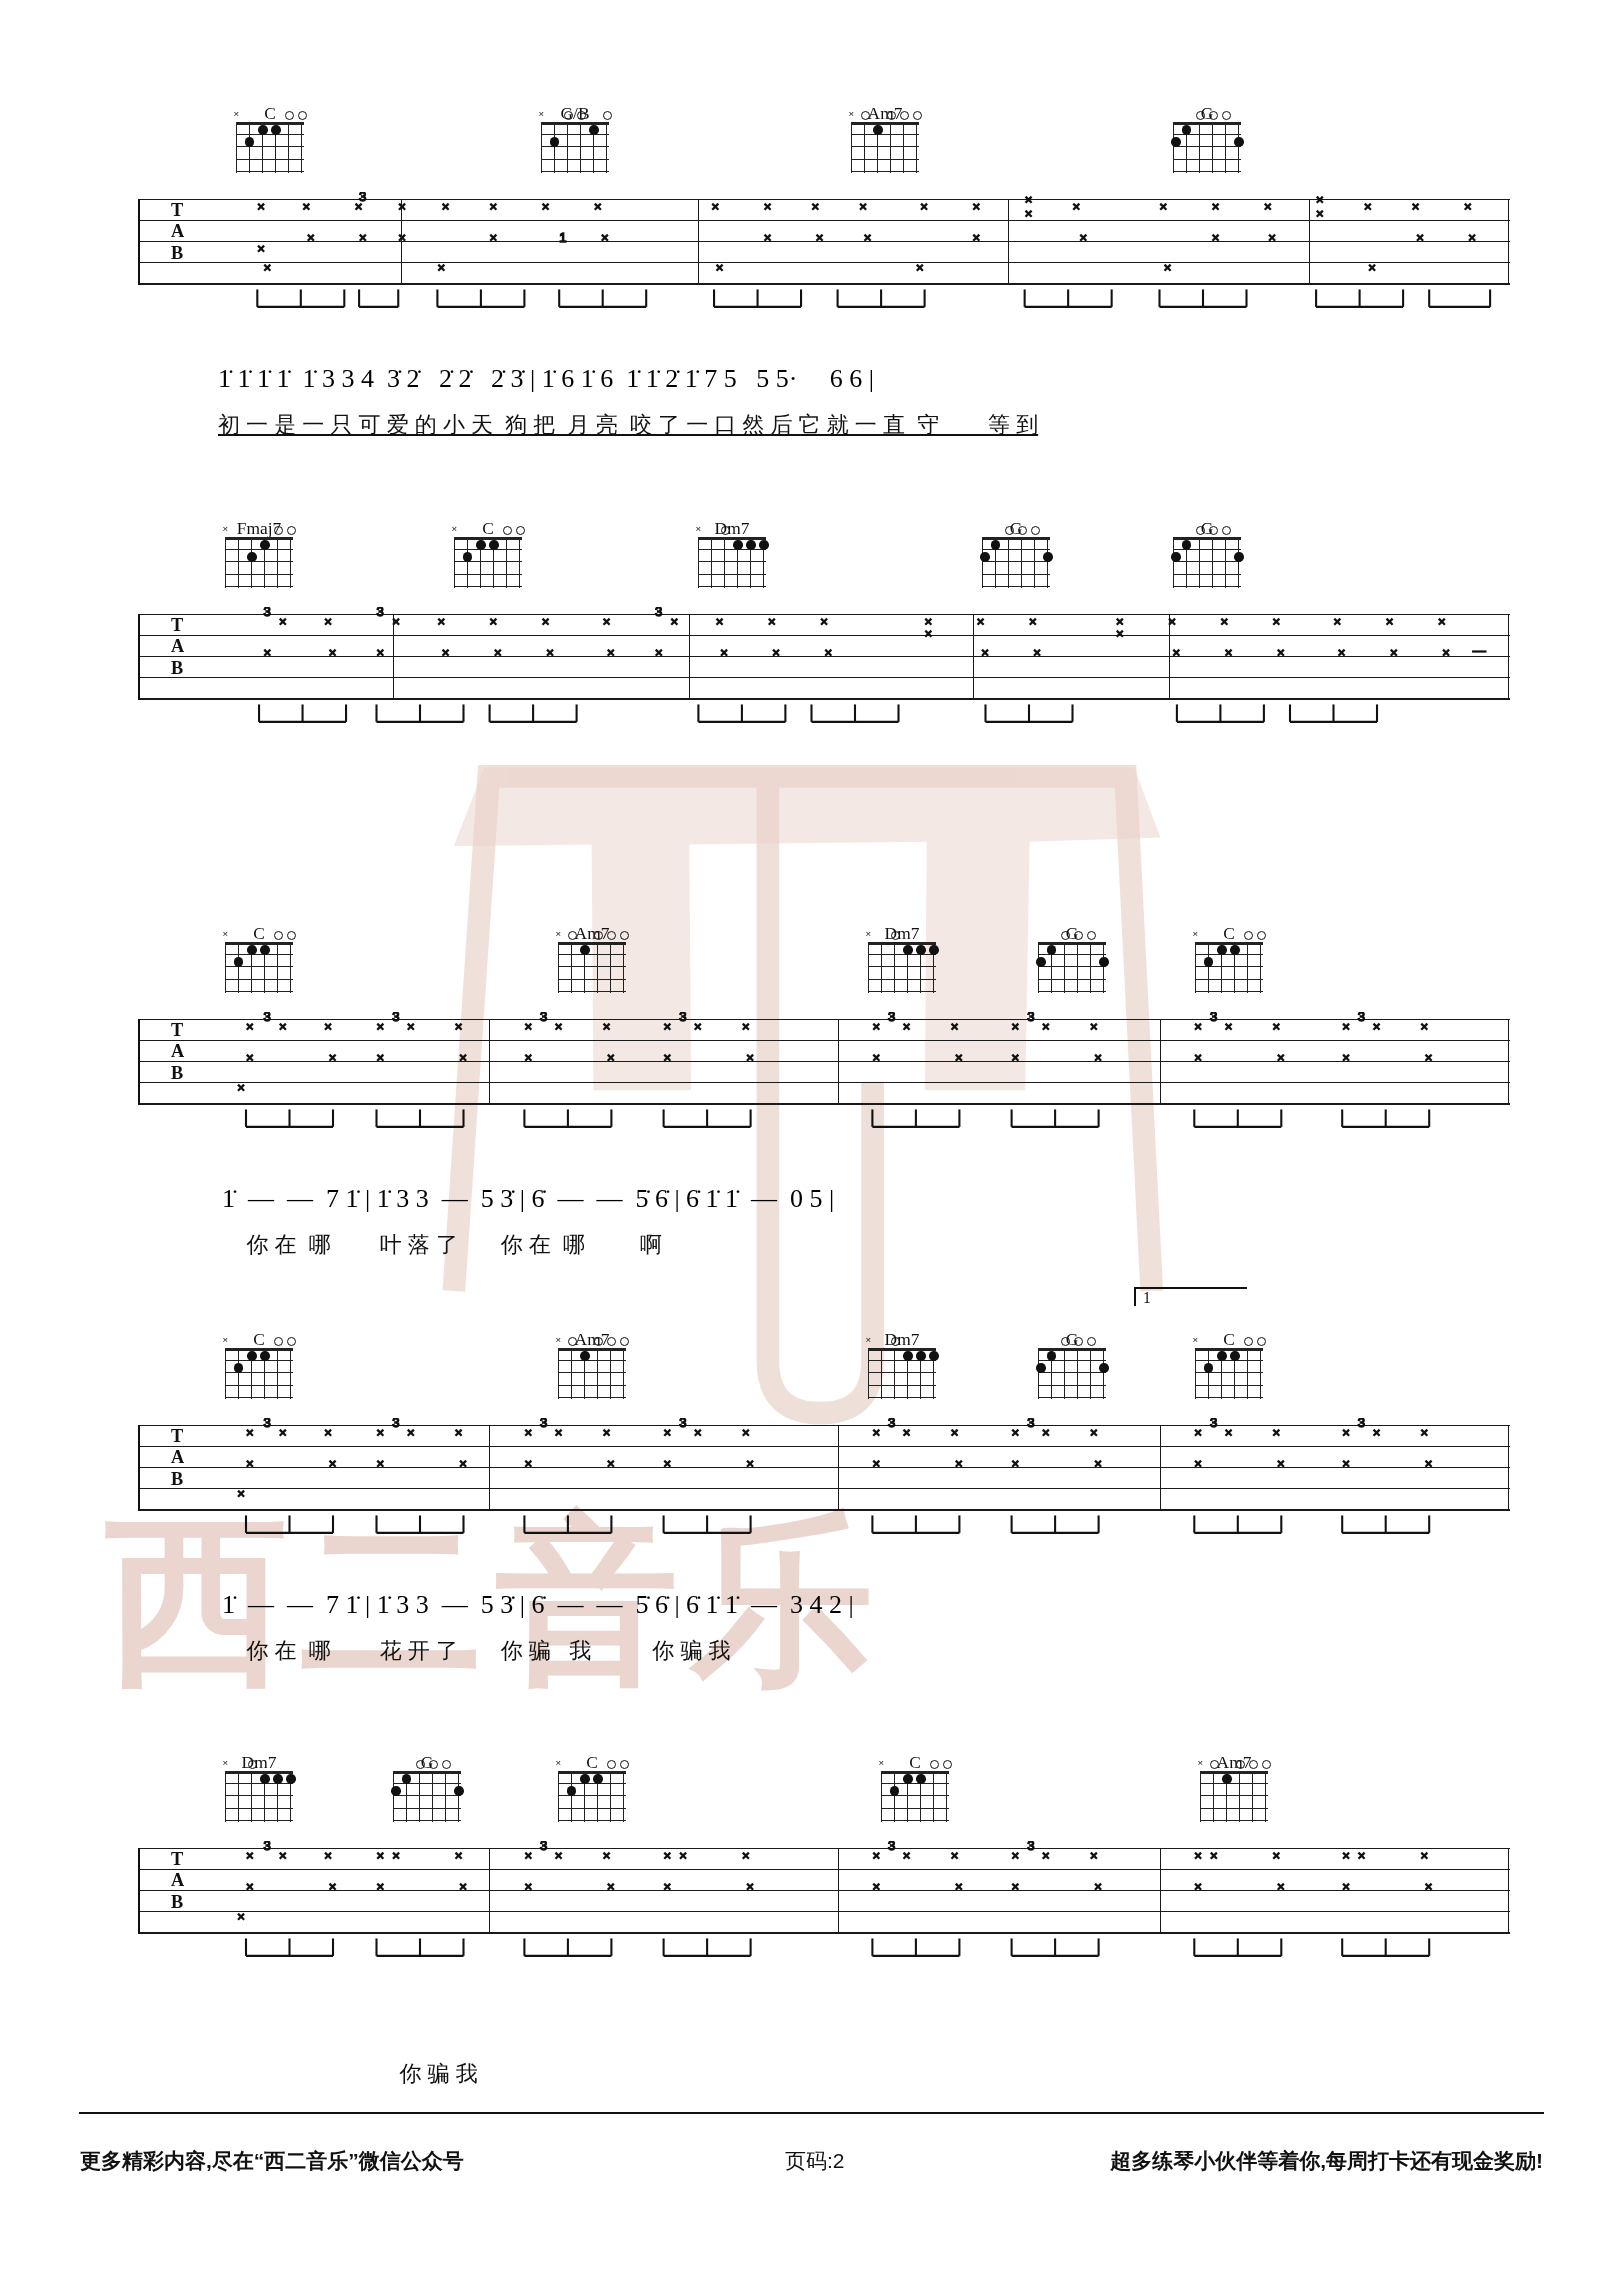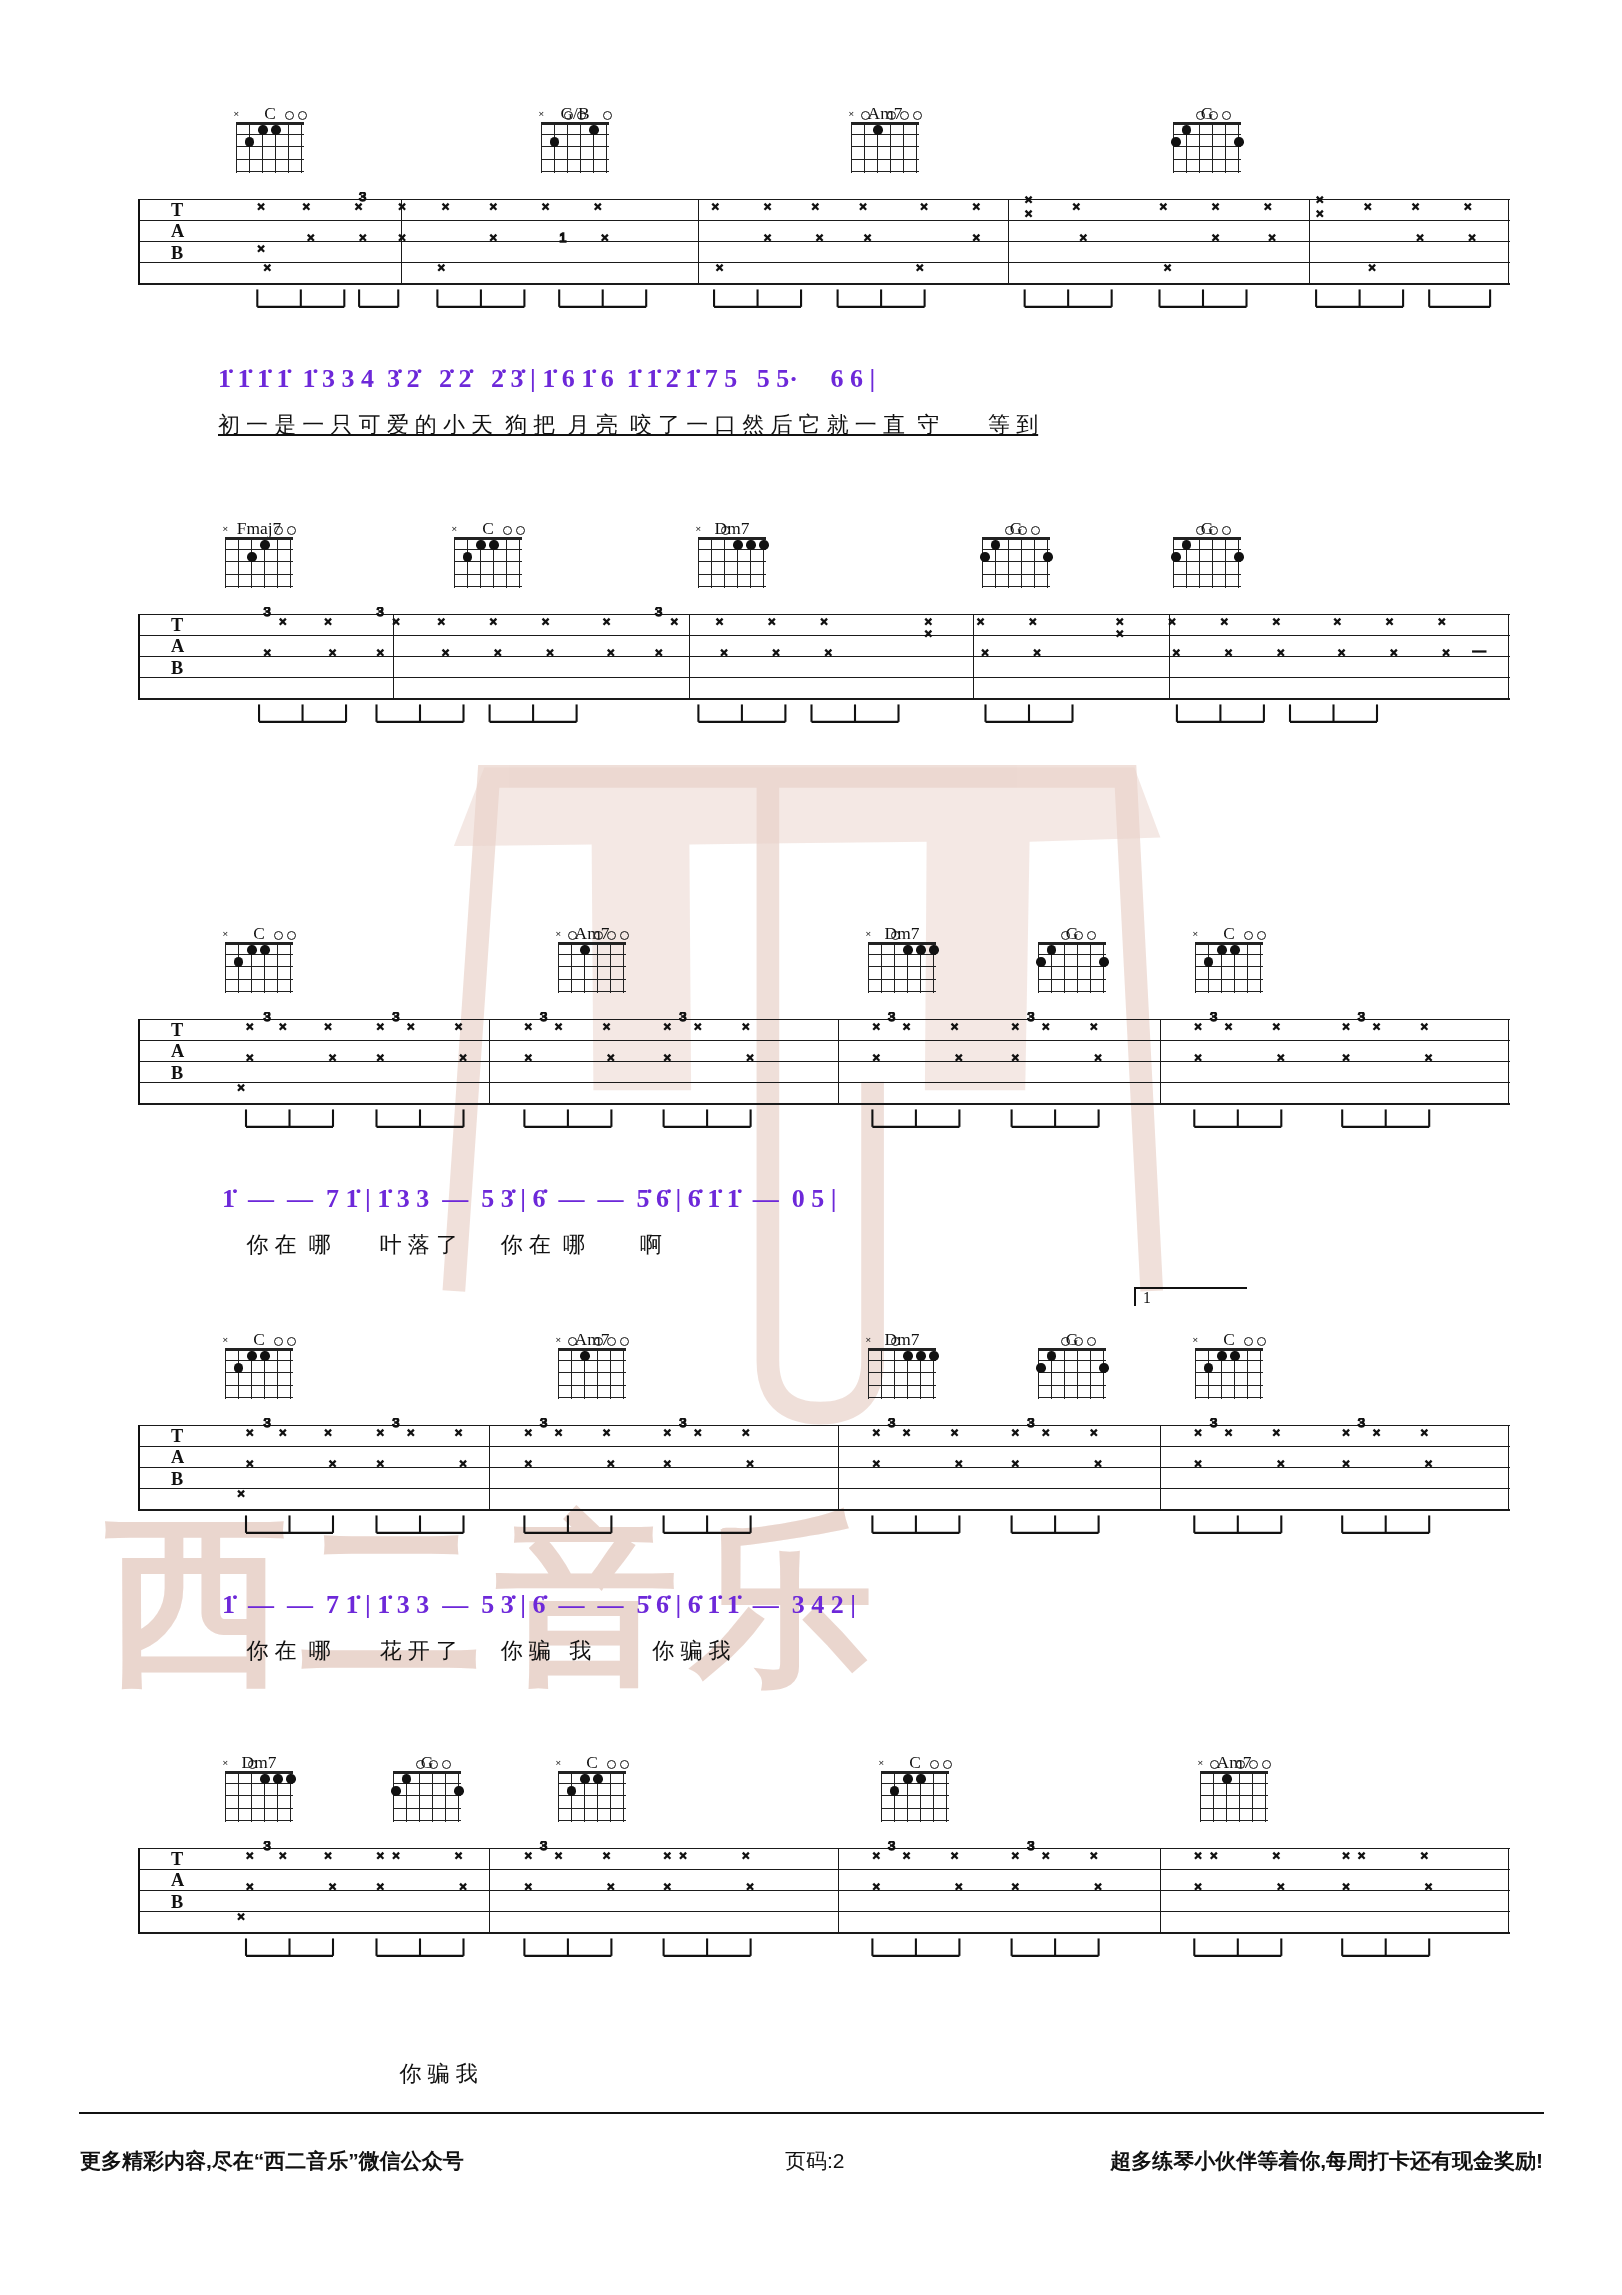--- a/index.html
+++ b/index.html
@@ -24,21 +24,21 @@
   .chordname{position:absolute;top:0;left:0;width:100%;text-align:center;font-family:"Liberation Serif",serif;font-size:17.4px;color:#111;}
   .grid{position:absolute;top:19px;left:0;width:68px;height:51px;}
   .gv{position:absolute;top:0;bottom:0;width:1px;background:#222;}
   .gh{position:absolute;left:0;right:0;height:1px;background:#222;}
   .nut{position:absolute;left:0;right:0;top:0;height:3px;background:#222;}
   .dot{position:absolute;width:9.6px;height:9.6px;border-radius:50%;background:#111;}
   .open{position:absolute;width:7px;height:7px;border:1.2px solid #111;border-radius:50%;}
   .xm{position:absolute;font-size:9.6px;font-family:"Liberation Sans",sans-serif;color:#111;line-height:7.9px;}
 
   
-  .numline{position:absolute;font-family:"Liberation Serif",serif;font-size:26px;color:#6d28d9;white-space:pre;letter-spacing:0px;font-weight:bold;}
+  .numline{position:absolute;font-family:"Liberation Serif",serif;font-size:26px;color:#000000;white-space:pre;letter-spacing:0px;}
   .lyricline{position:absolute;font-family:"Liberation Sans",sans-serif;font-size:22px;color:#111;white-space:pre;}
 
   
   .footer{position:absolute;left:0;right:0;bottom:0;height:131px;}
   .footline{position:absolute;left:79px;right:79px;top:0;height:1.7px;background:#111;}
   .fl,.fc,.fr{position:absolute;top:35px;font-family:"Liberation Sans",sans-serif;font-size:21px;color:#111;font-weight:bold;}
   .fl{left:80px;}
   .fc{left:785px;font-weight:normal;}
   .fr{right:80px;text-align:right;}
 

